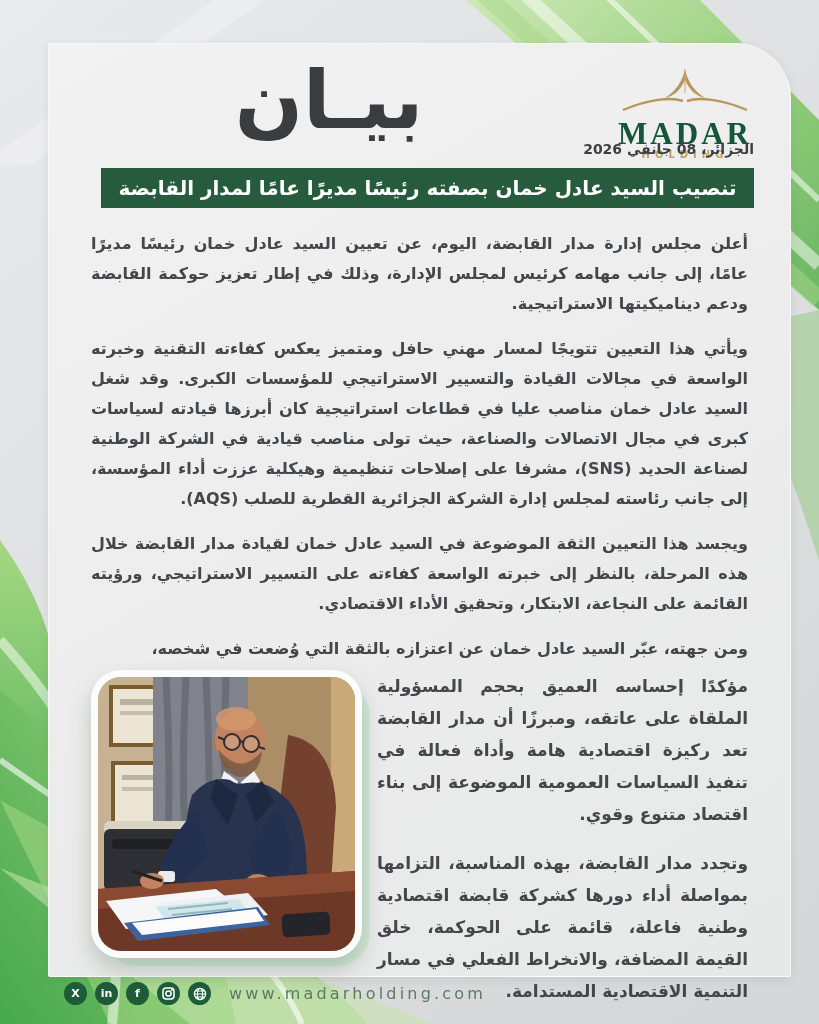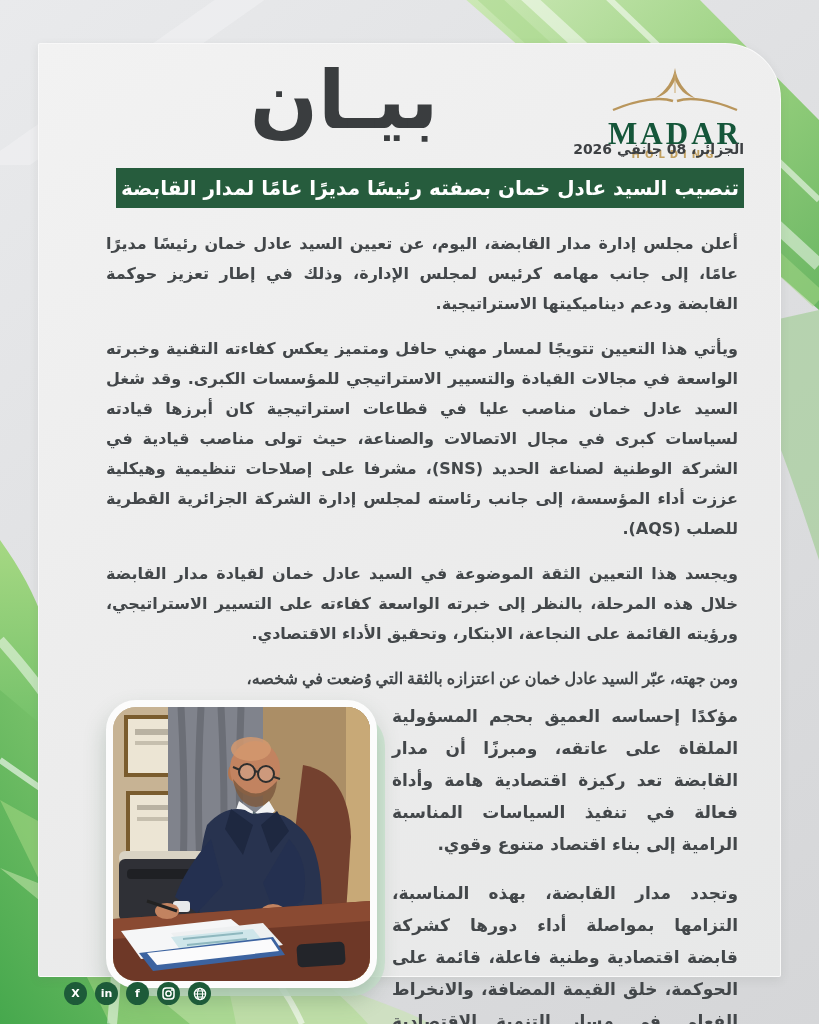--- a/index.html
+++ b/index.html
@@ -2,44 +2,44 @@
 <html lang="ar"><head>
 <meta charset="utf-8">
 <style>
   html,body{margin:0;padding:0;}
   body{width:819px;height:1024px;position:relative;overflow:hidden;
        font-family:"DejaVu Sans",sans-serif;
        background:linear-gradient(140deg,#e9eaec 0%,#dfe0e2 45%,#d5d6d8 100%);}
   .bg-svg{position:absolute;inset:0;z-index:0;}
 
   
-  .card{position:absolute;left:38px;top:43px;width:743px;height:934px;z-index:2;
+  .card{position:absolute;left:48px;top:43px;width:743px;height:934px;z-index:2;
         background:linear-gradient(150deg,#f2f2f2 0%,#ececec 55%,#e7e8e8 100%);
         border:1px solid rgba(255,255,255,.65);
         border-radius:2px 56px 2px 2px;
-        box-shadow:0 3px 10px rgba(90,100,90,.12);box-sizing:border-box;padding-left:25px;}
+        box-shadow:0 3px 10px rgba(90,100,90,.12);box-sizing:border-box;}
 
   .header{position:relative;height:122px;}
   .title{position:absolute;left:0;top:2px;width:560px;text-align:center;
          font-size:80px;line-height:110px;font-weight:bold;color:#3a3d3f;margin:0;direction:rtl;}
   .logo{position:absolute;right:30px;top:22px;width:150px;text-align:center;}
   .logo-word{font-family:"Liberation Serif",serif;font-size:31px;font-weight:bold;
              color:#15563a;letter-spacing:3px;line-height:24px;}
   .logo-sub{font-size:10px;color:#c2a060;letter-spacing:5px;margin-top:3px;font-weight:bold;}
   .dateline{position:absolute;right:36px;top:97px;font-size:14px;font-weight:bold;
             color:#3d4043;direction:rtl;}
 
   .banner{margin:2px 36px 0 52px;height:40px;background:#265c3d;color:#ffffff;
           display:flex;align-items:center;justify-content:center;direction:rtl;
           font-size:20px;font-weight:bold;letter-spacing:.2px;}
 
   .body{padding:21px 42px 0 42px;direction:rtl;color:#43474a;}
   .body p{margin:0 0 15px 0;font-size:16px;line-height:30px;font-weight:bold;
           text-align:justify;}
-  .body p.intro{margin-bottom:1px;font-family:Liberation Serif, serif;}
+  .body p.intro{margin-bottom:1px;}
 
   .wrap-row{display:flex;direction:ltr;gap:15px;margin-top:6px;}
   .photo-wrap{position:relative;width:271px;height:288px;flex:none;}
   .photo-mint{position:absolute;left:12px;top:12px;width:267px;height:284px;
               background:#cfe7d4;border-radius:34px;opacity:.85;}
   .photo{position:absolute;left:0;top:0;width:257px;height:274px;border-radius:30px;
          border:7px solid #fcfcfc;overflow:hidden;
          box-shadow:0 12px 22px rgba(70,100,75,.28);background:#c7b394;}
   .col{flex:1;direction:rtl;}
   .col p{font-size:17px;line-height:32px;margin:0 0 17px 0;font-weight:bold;text-align:justify;}
@@ -156,21 +156,21 @@
             <path d="M26,246 L160,230 L172,248 L40,264 Z" fill="#3c63a0"></path>
             <path d="M34,246 L158,232 L166,244 L44,258 Z" fill="#fbfbfc"></path>
             <rect x="60" y="194" width="17" height="11" rx="3" fill="#e8eaec"></rect>
             <ellipse cx="54" cy="204" rx="12" ry="8" fill="#c28360"></ellipse>
             <line x1="34" y1="194" x2="64" y2="204" stroke="#222222" stroke-width="3"></line>
             <rect x="184" y="236" width="48" height="23" rx="5" fill="#23252a" transform="rotate(-4 208 247)"></rect>
           </svg>
         </div>
       </div>
       <div class="col">
-        <p>مؤكدًا إحساسه العميق بحجم المسؤولية الملقاة على عاتقه، ومبرزًا أن مدار القابضة تعد ركيزة اقتصادية هامة وأداة فعالة في تنفيذ السياسات المناسبة الرامية إلى بناء اقتصاد متنوع وقوي.</p>
+        <p>مؤكدًا إحساسه العميق بحجم المسؤولية الملقاة على عاتقه، ومبرزًا أن مدار القابضة تعد ركيزة اقتصادية هامة وأداة فعالة في تنفيذ السياسات العمومية الموضوعة إلى بناء اقتصاد متنوع وقوي.</p>
         <p>وتجدد مدار القابضة، بهذه المناسبة، التزامها بمواصلة أداء دورها كشركة قابضة اقتصادية وطنية فاعلة، قائمة على الحوكمة، خلق القيمة المضافة، والانخراط الفعلي في مسار التنمية الاقتصادية المستدامة.</p>
       </div>
     </div>
   </div>
 </div>
 
 <div class="footer">
   <span class="sicon">X</span>
   <span class="sicon">in</span>
   <span class="sicon">f</span>
@@ -181,13 +181,14 @@
         <circle cx="10" cy="3" r="1" fill="#fff"></circle>
       </svg>
   </span>
   <span class="sicon">
     <svg width="14" height="14" viewBox="0 0 14 14">
         <circle cx="7" cy="7" r="5.6" fill="none" stroke="#fff" stroke-width="1.3"></circle>
         <ellipse cx="7" cy="7" rx="2.6" ry="5.6" fill="none" stroke="#fff" stroke-width="1.1"></ellipse>
         <path d="M1.4,7 h11.2 M2.2,4 h9.6 M2.2,10 h9.6" stroke="#fff" stroke-width="1.1"></path>
       </svg>
   </span>
+  <span class="site">www.madarholding.com</span>
 </div>
 
 </body></html>

